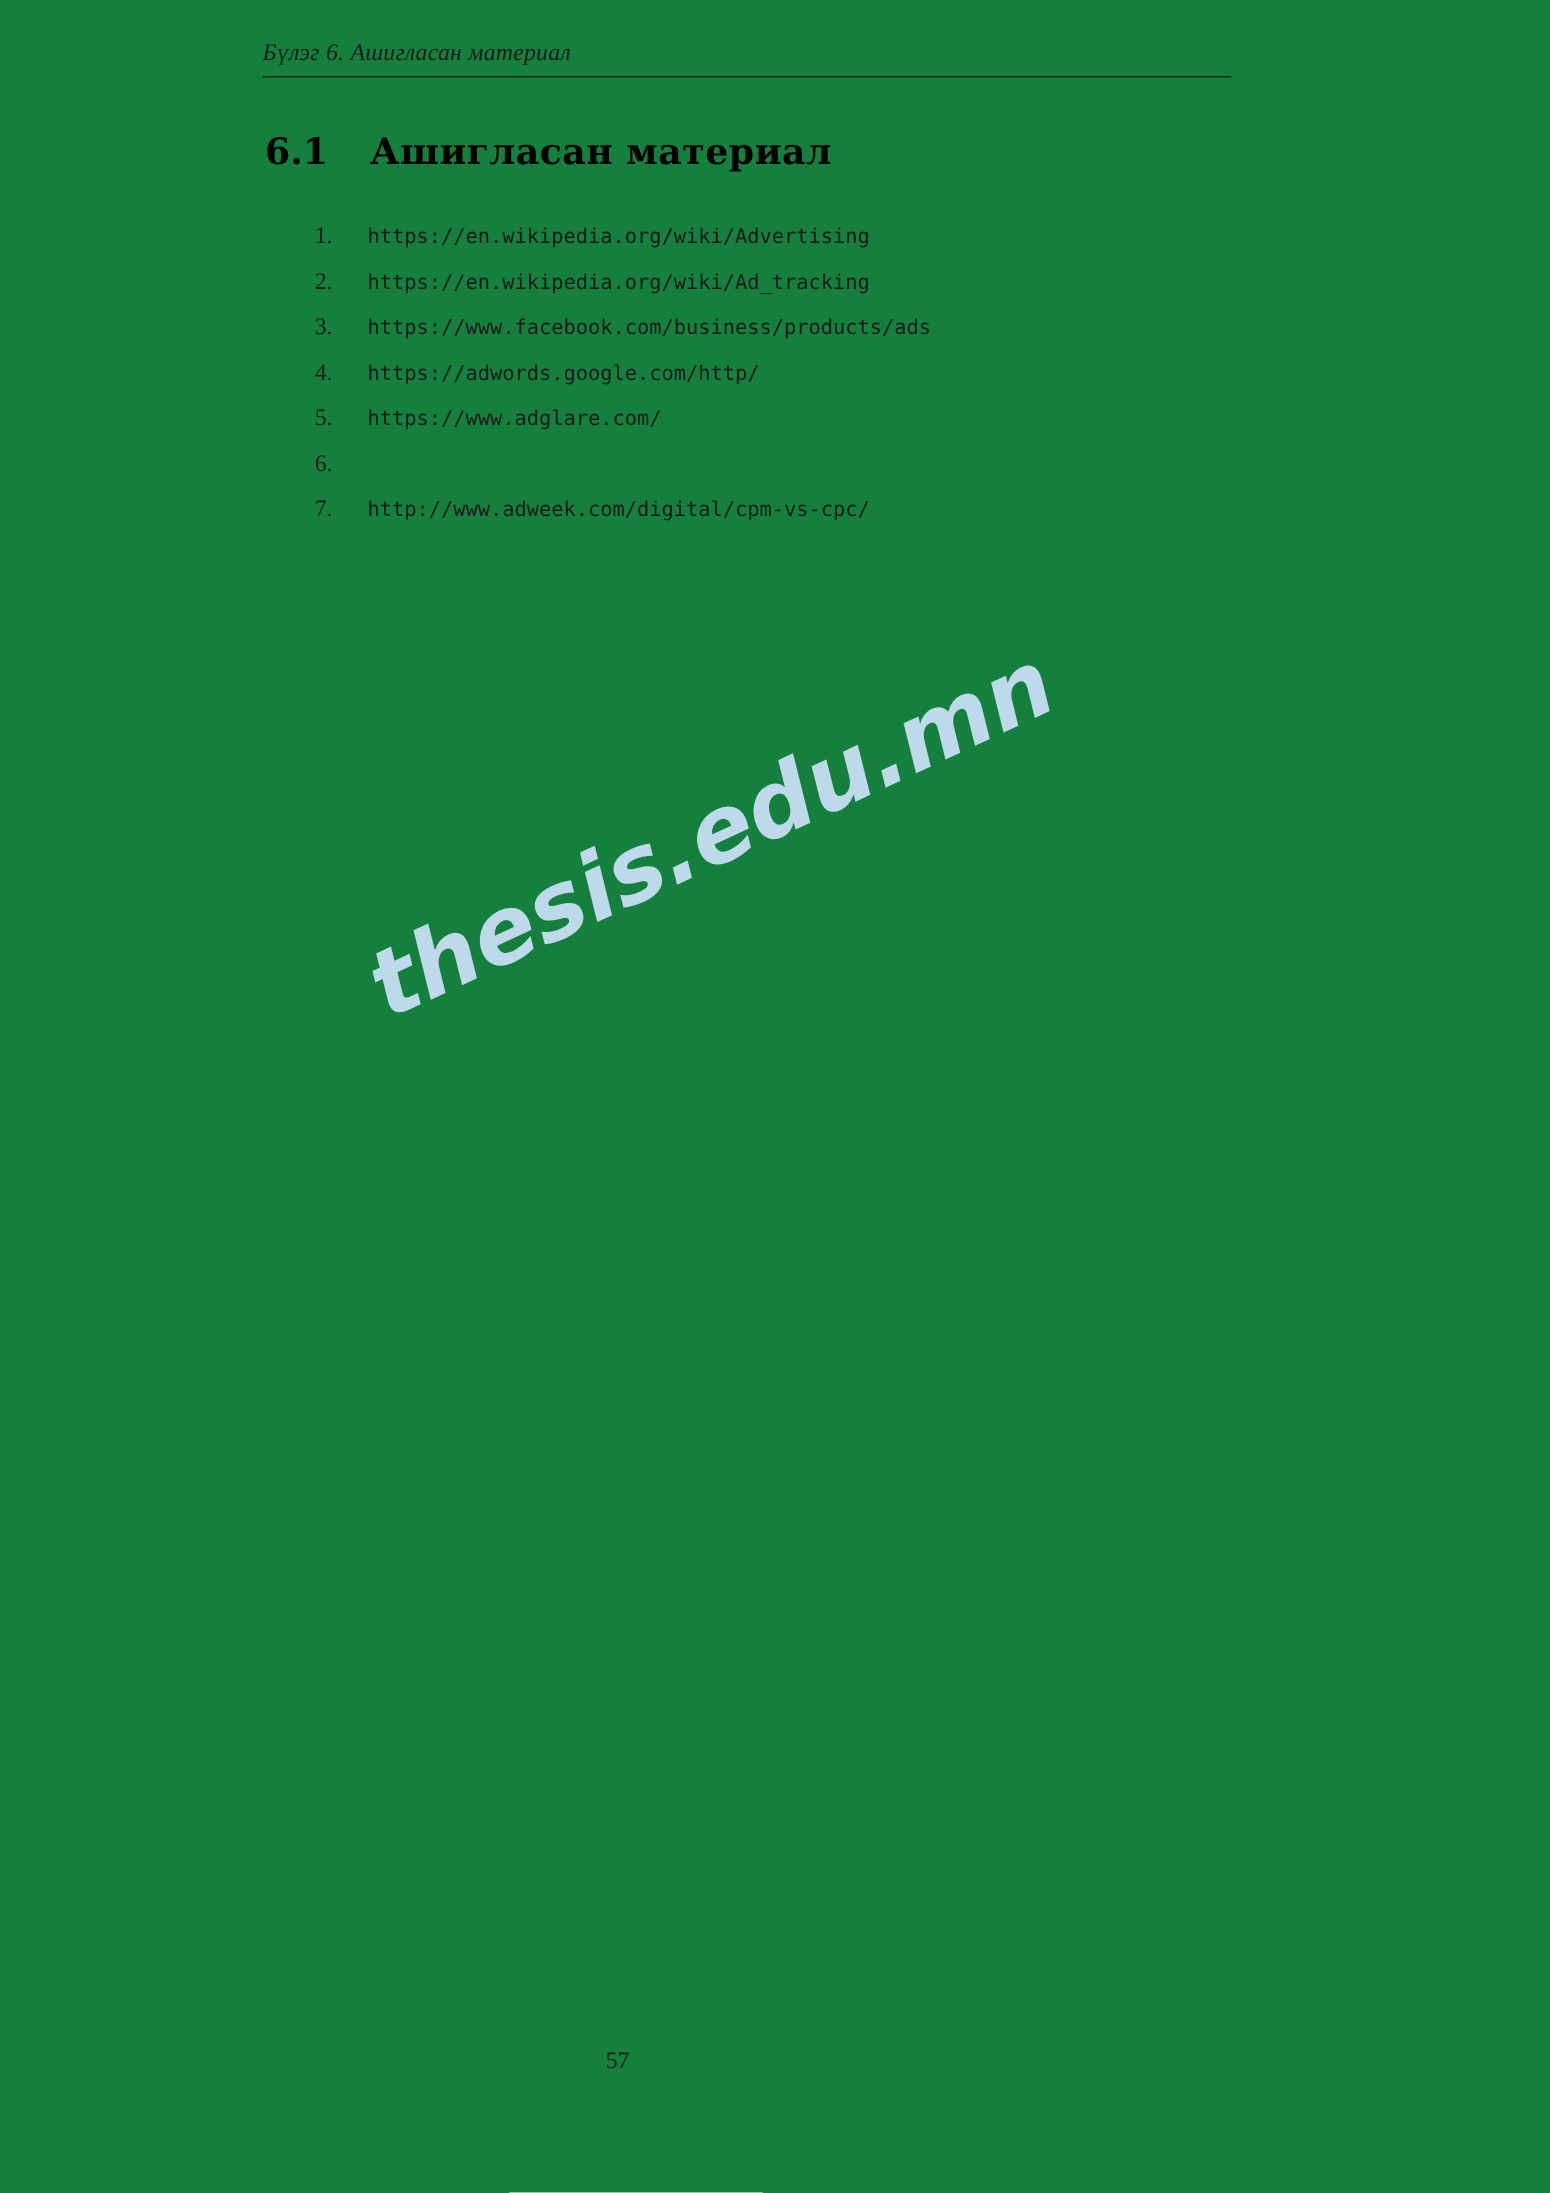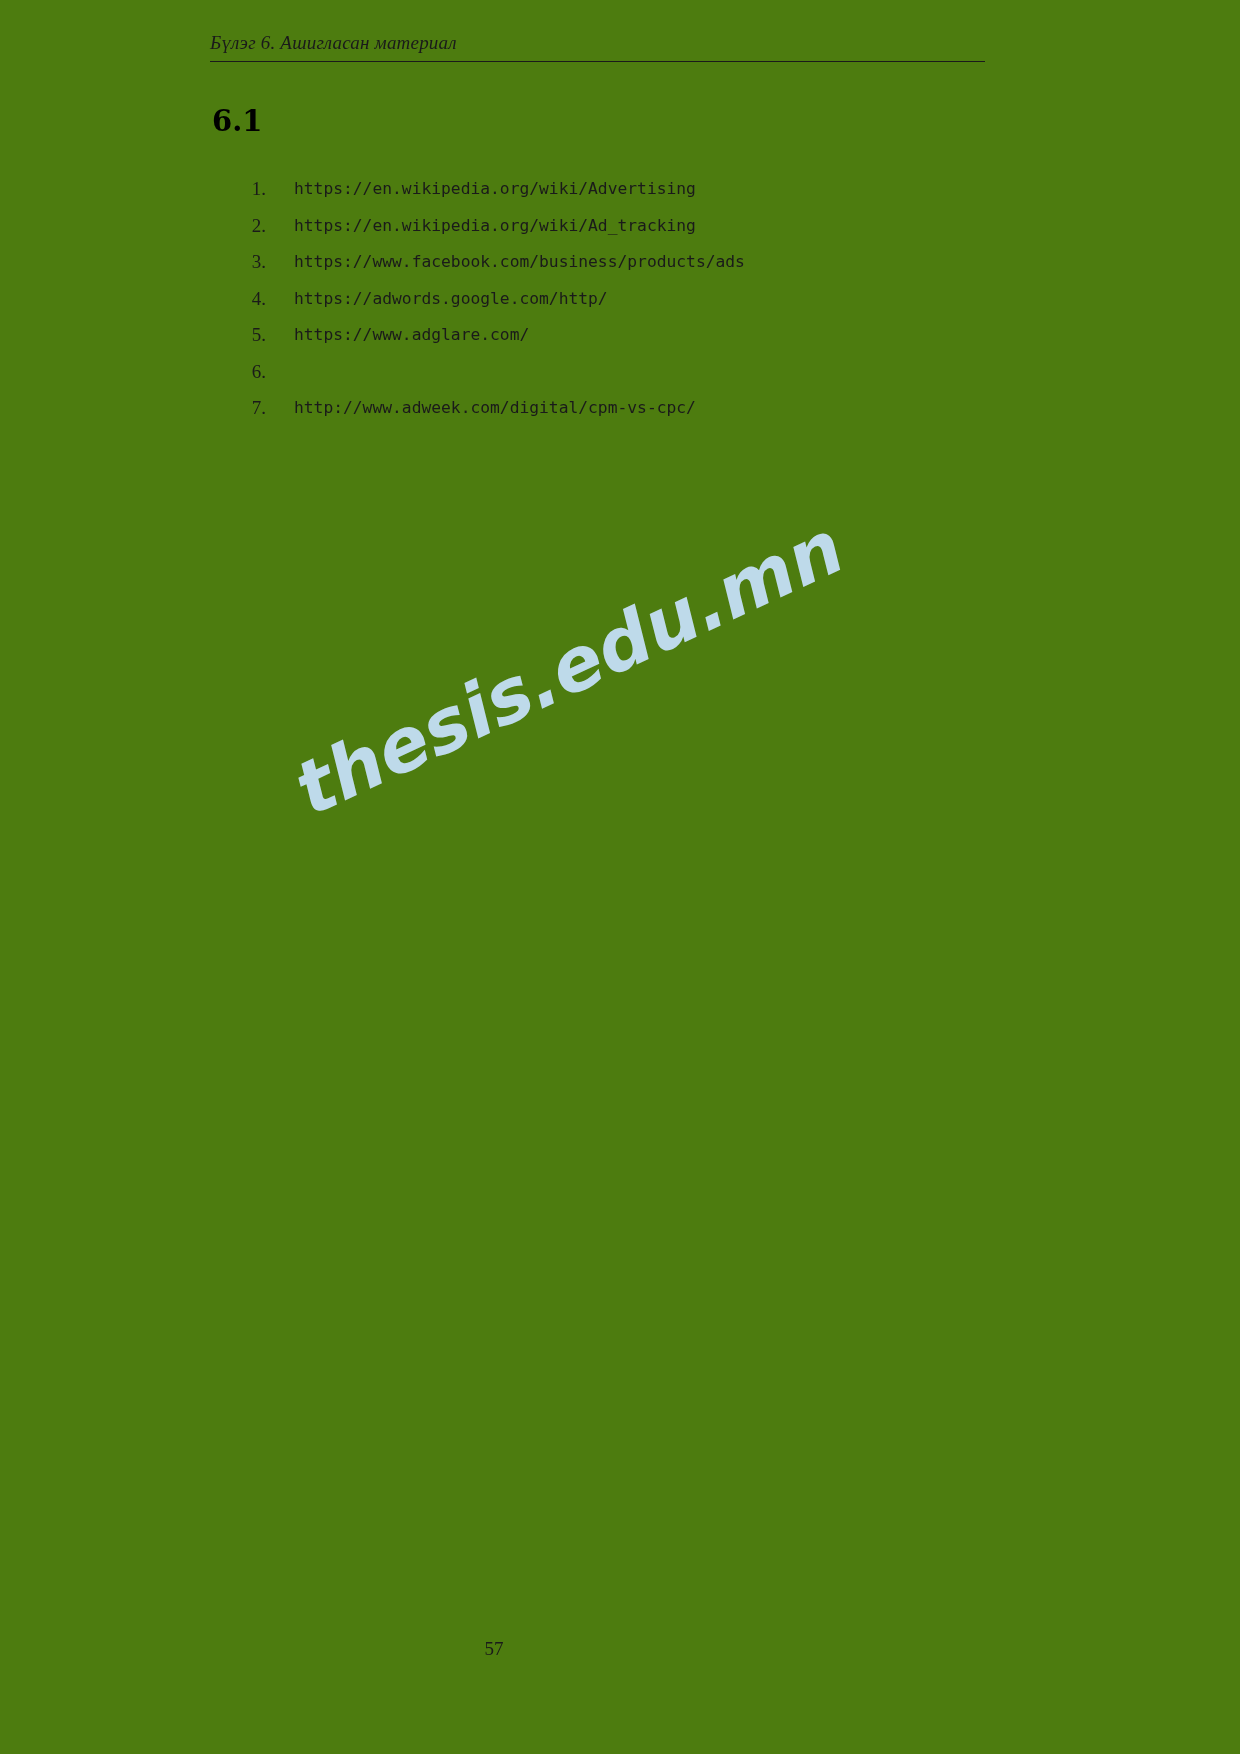--- a/index.html
+++ b/index.html
@@ -4,21 +4,21 @@
 <style>
   html, body {
     margin: 0;
     padding: 0;
     background: #ffffff;
   }
   .page {
     position: relative;
     width: 1240px;
     height: 1754px;
-    background: #4d7c0f;
+    background: #15803d;
     overflow: hidden;
     font-family: "Liberation Serif", serif;
     color: #1a1a1a;
   }
 
   
   .header {
     position: absolute;
     left: 210px;
     top: 32px;
@@ -132,20 +132,21 @@
 
 <div class="page">
 
   <div class="header">
     <div class="header-text">Бүлэг 6.   Ашигласан материал</div>
     <div class="header-rule"></div>
   </div>
 
   <div class="section-heading">
     <span class="section-number">6.1</span>
+    <span class="section-title">Ашигласан материал</span>
   </div>
 
   <ol class="ref-list" style="list-style:none;margin:0;padding:0;">
 
     <li class="ref-item">
       <span class="ref-num">1.</span>
       <span class="ref-body">https://en.wikipedia.org/wiki/Advertising</span>
     </li>
 
     <li class="ref-item">

